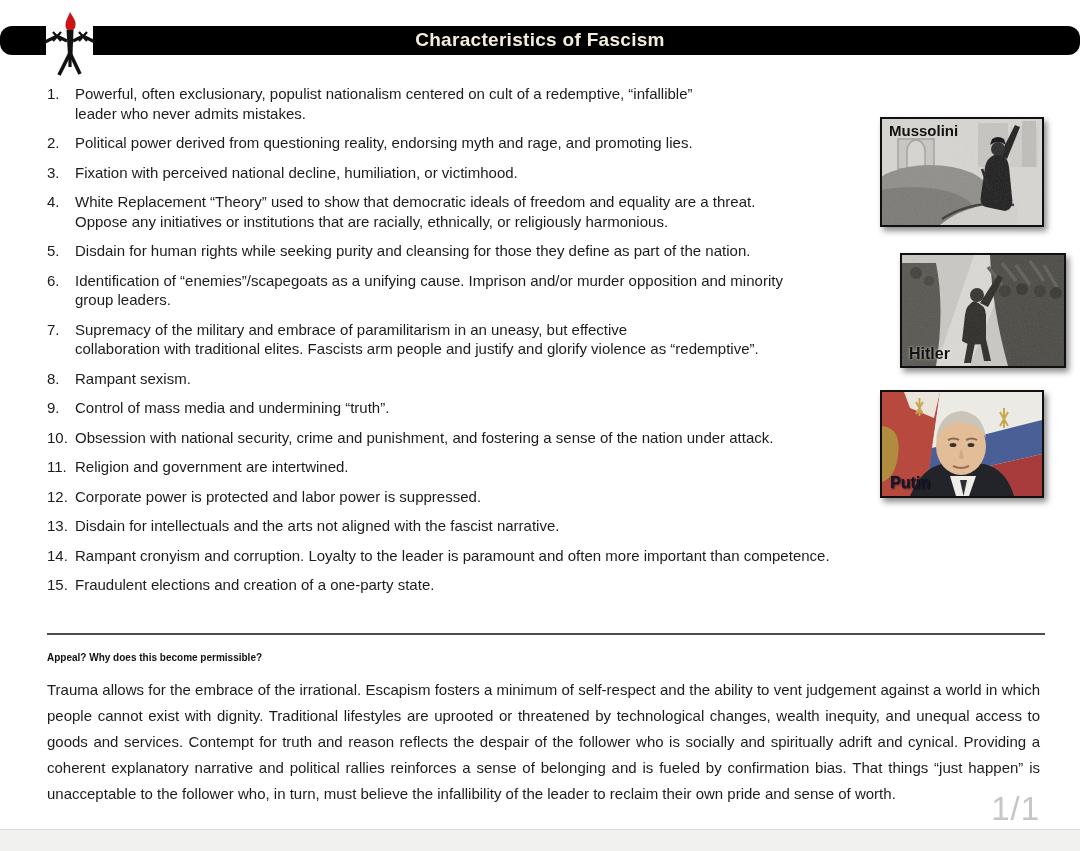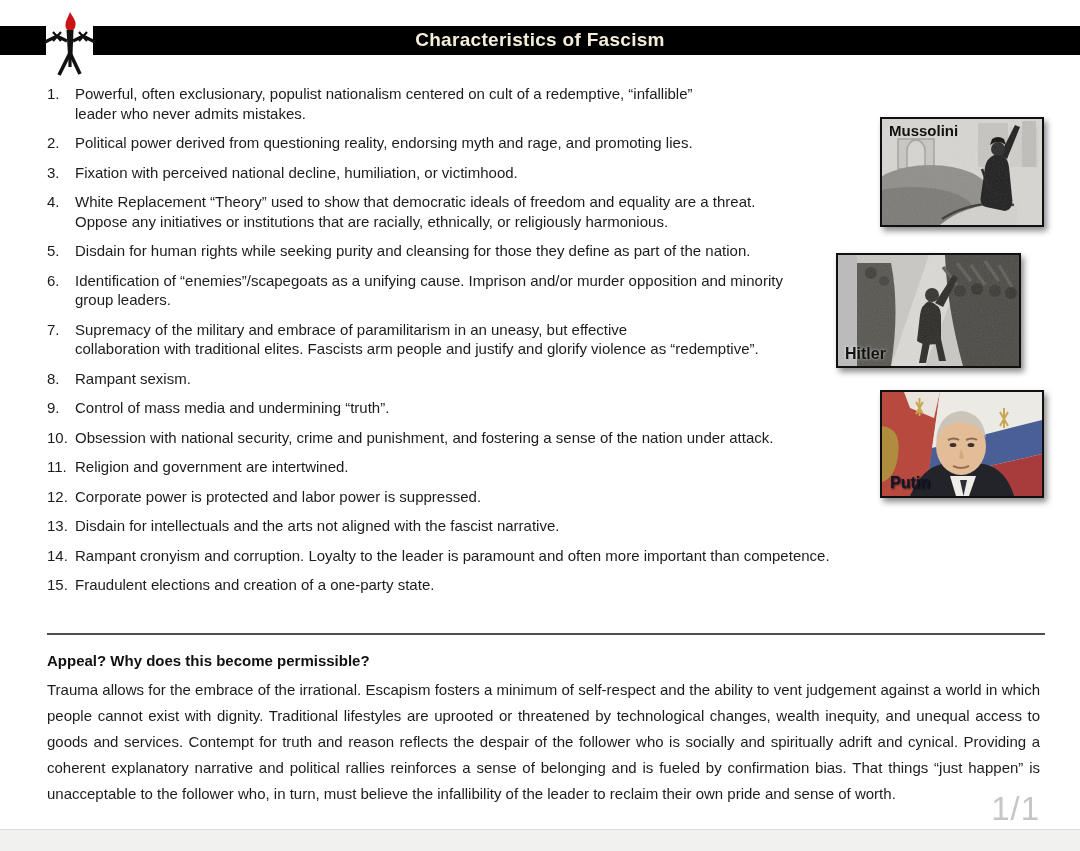--- a/index.html
+++ b/index.html
@@ -2,50 +2,50 @@
 <html><head>
 <meta charset="utf-8">
 <style>
   html,body { margin:0; padding:0; background:#ffffff; }
   .page {
     position:relative; width:1080px; height:851px; background:#ffffff;
     font-family:"Liberation Sans", sans-serif; color:#1c1c1c; overflow:hidden;
   }
   
   .header-bar {
-    position:absolute; left:0; top:26px; width:1080px; height:29px; background:#000000;
+    position:absolute; left:0; top:26px; width:1080px; height:29px; background:#000000;border-radius:12px;
   }
   .page-title {
     position:absolute; left:0; top:3px; width:100%; text-align:center;
     font-size:19px; font-weight:700; color:#f3edda; letter-spacing:.3px;
   }
   .logo-white { position:absolute; left:46px; top:26px; width:47px; height:29px; background:#ffffff; }
   .logo-svg   { position:absolute; left:43px; top:11px; width:54px; height:66px; }
   
   .char-list { position:absolute; left:47px; top:84px; width:856px; margin:0; padding:0; list-style:none; }
   .item { display:flex; margin-bottom:10px; font-size:15px; line-height:19.5px; }
   .item .num { flex:0 0 28px; }
   .item .txt { flex:1; white-space:pre-line; }
   
   .divider { position:absolute; left:47px; top:633px; width:998px; height:2px; background:#4d4d4d; }
-  .appeal-heading { position:absolute; left:47px; top:652px; font-size:15px; font-weight:700; color:#111111; }
+  .appeal-heading { position:absolute; left:47px; top:652px; font-size:10px; font-weight:700; color:#111111; }
   .appeal-body {
     position:absolute; left:47px; top:677px; width:993px; margin:0;
     font-size:15px; line-height:26px; text-align:justify;
   }
   
   .photo {
     position:absolute; margin:0; border:2px solid #101010;
     box-shadow:3px 4px 6px rgba(0,0,0,.45); background:#bbbbbb;
   }
   .photo svg { display:block; width:100%; height:100%; }
   .photo figcaption { position:absolute; font-weight:700; }
   .photo-mussolini { left:880px; top:117px; width:160px; height:106px; }
   .photo-mussolini figcaption { left:7px; top:3px; font-size:15px; color:#111111; }
-  .photo-hitler { left:836px; top:253px; width:162px; height:111px;padding-left:19px; }
+  .photo-hitler { left:900px; top:253px; width:162px; height:111px; }
   .photo-hitler figcaption { left:7px; bottom:3px; font-size:16px; color:#111111; text-shadow:0 0 3px rgba(255,255,255,.7); }
   .photo-putin { left:880px; top:390px; width:160px; height:104px; }
   .photo-putin figcaption { left:8px; bottom:4px; font-size:16px; color:#0f172a; text-shadow:1px 1px 2px rgba(0,0,0,.8); }
   
   .page-indicator {
     position:absolute; right:40px; top:790px;
     font-size:33px; color:#c6c6c6; letter-spacing:1px;margin-left:8px;
   }
   .bottom-bar {
     position:absolute; left:0; bottom:0; width:1080px; height:21px;

